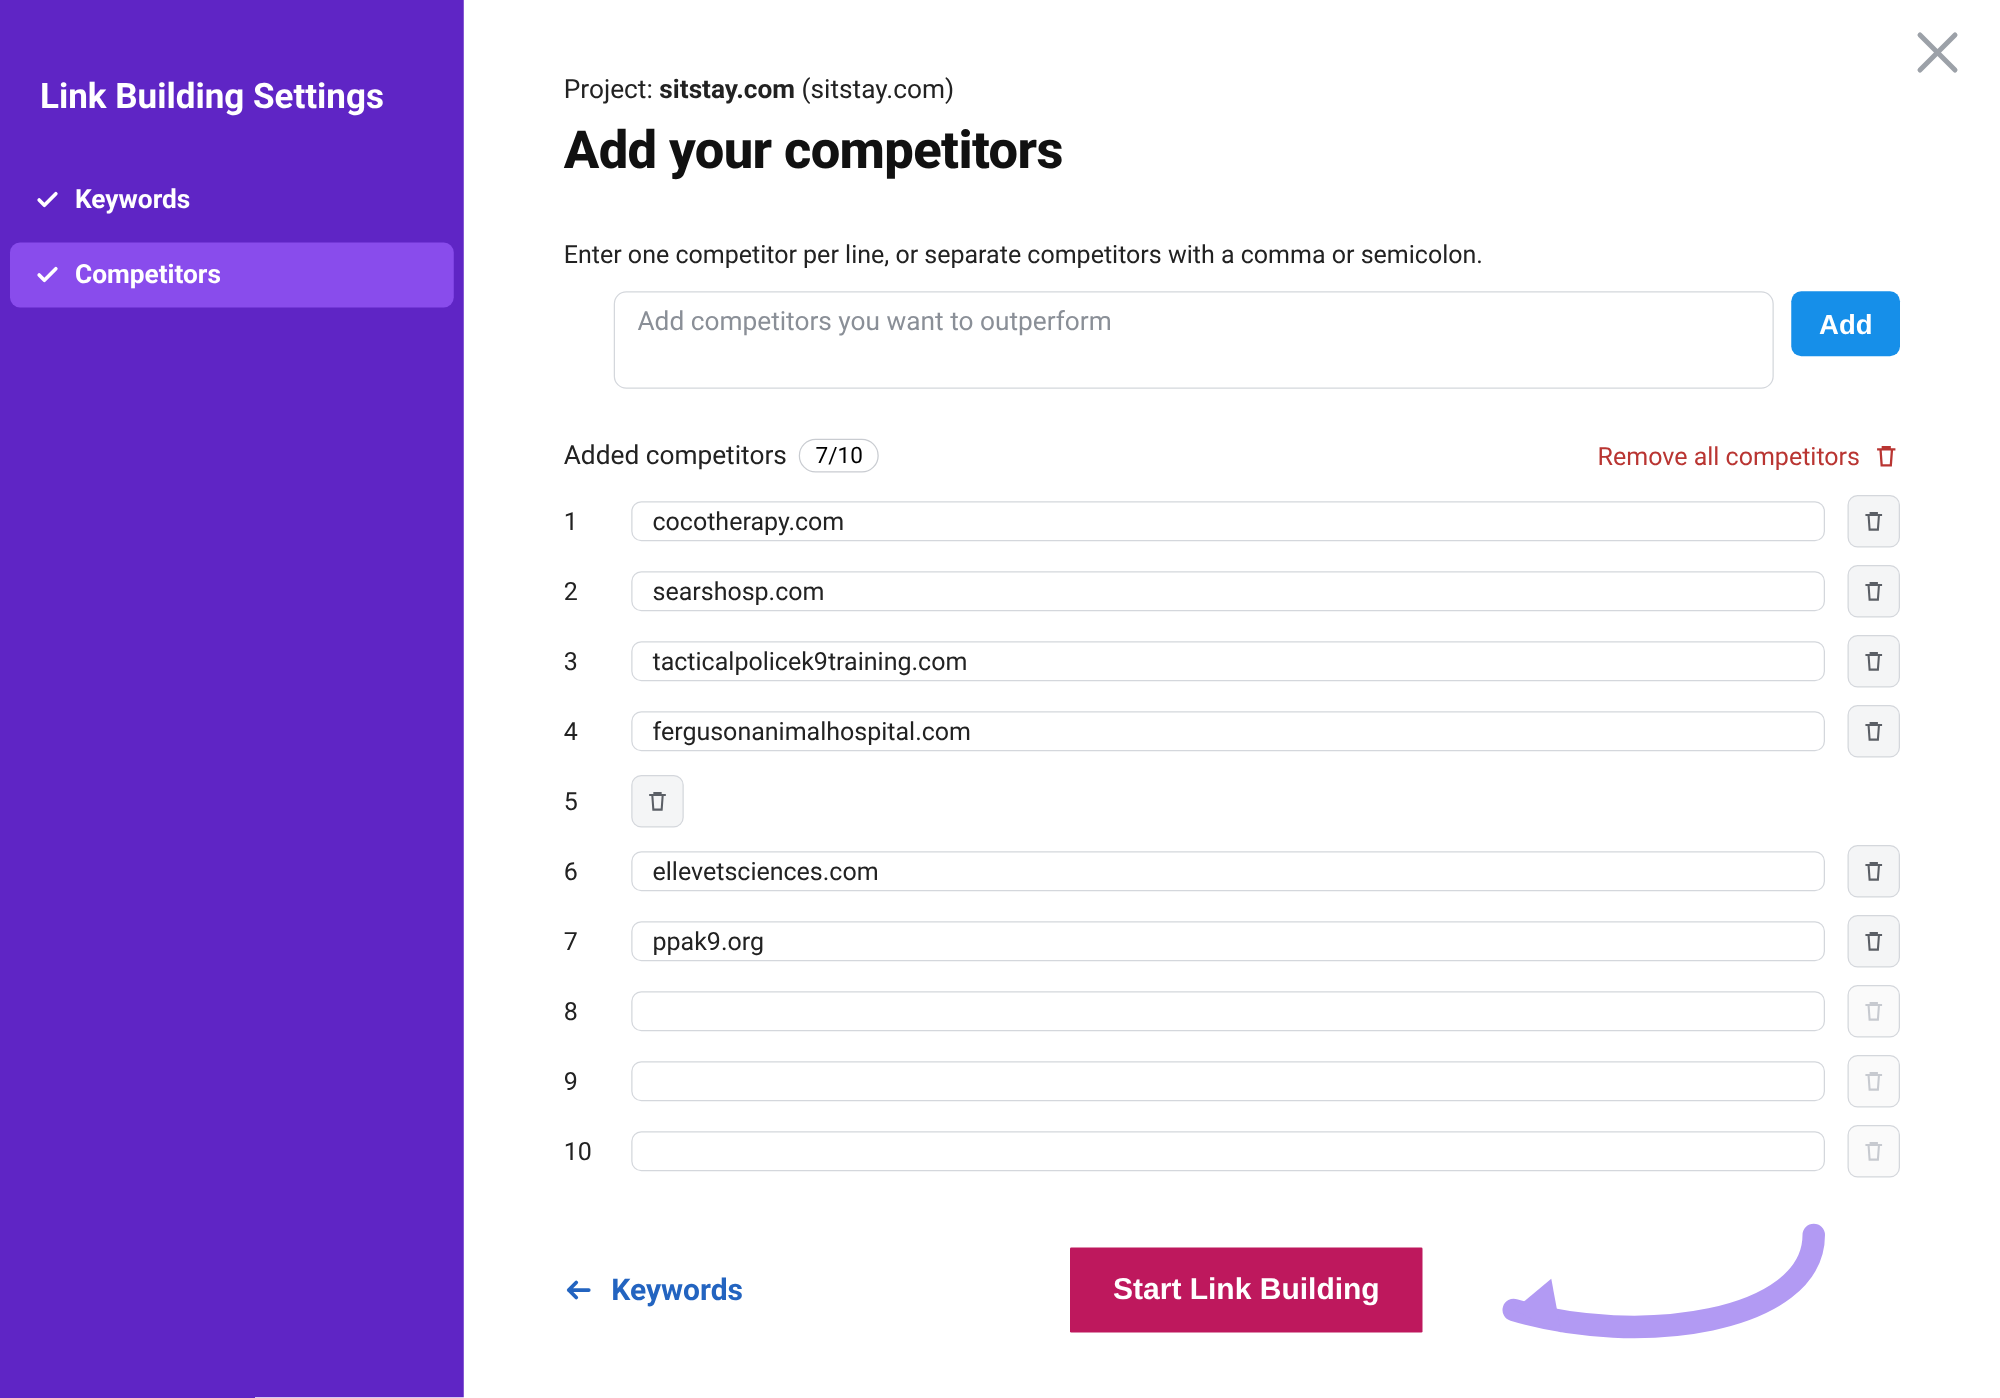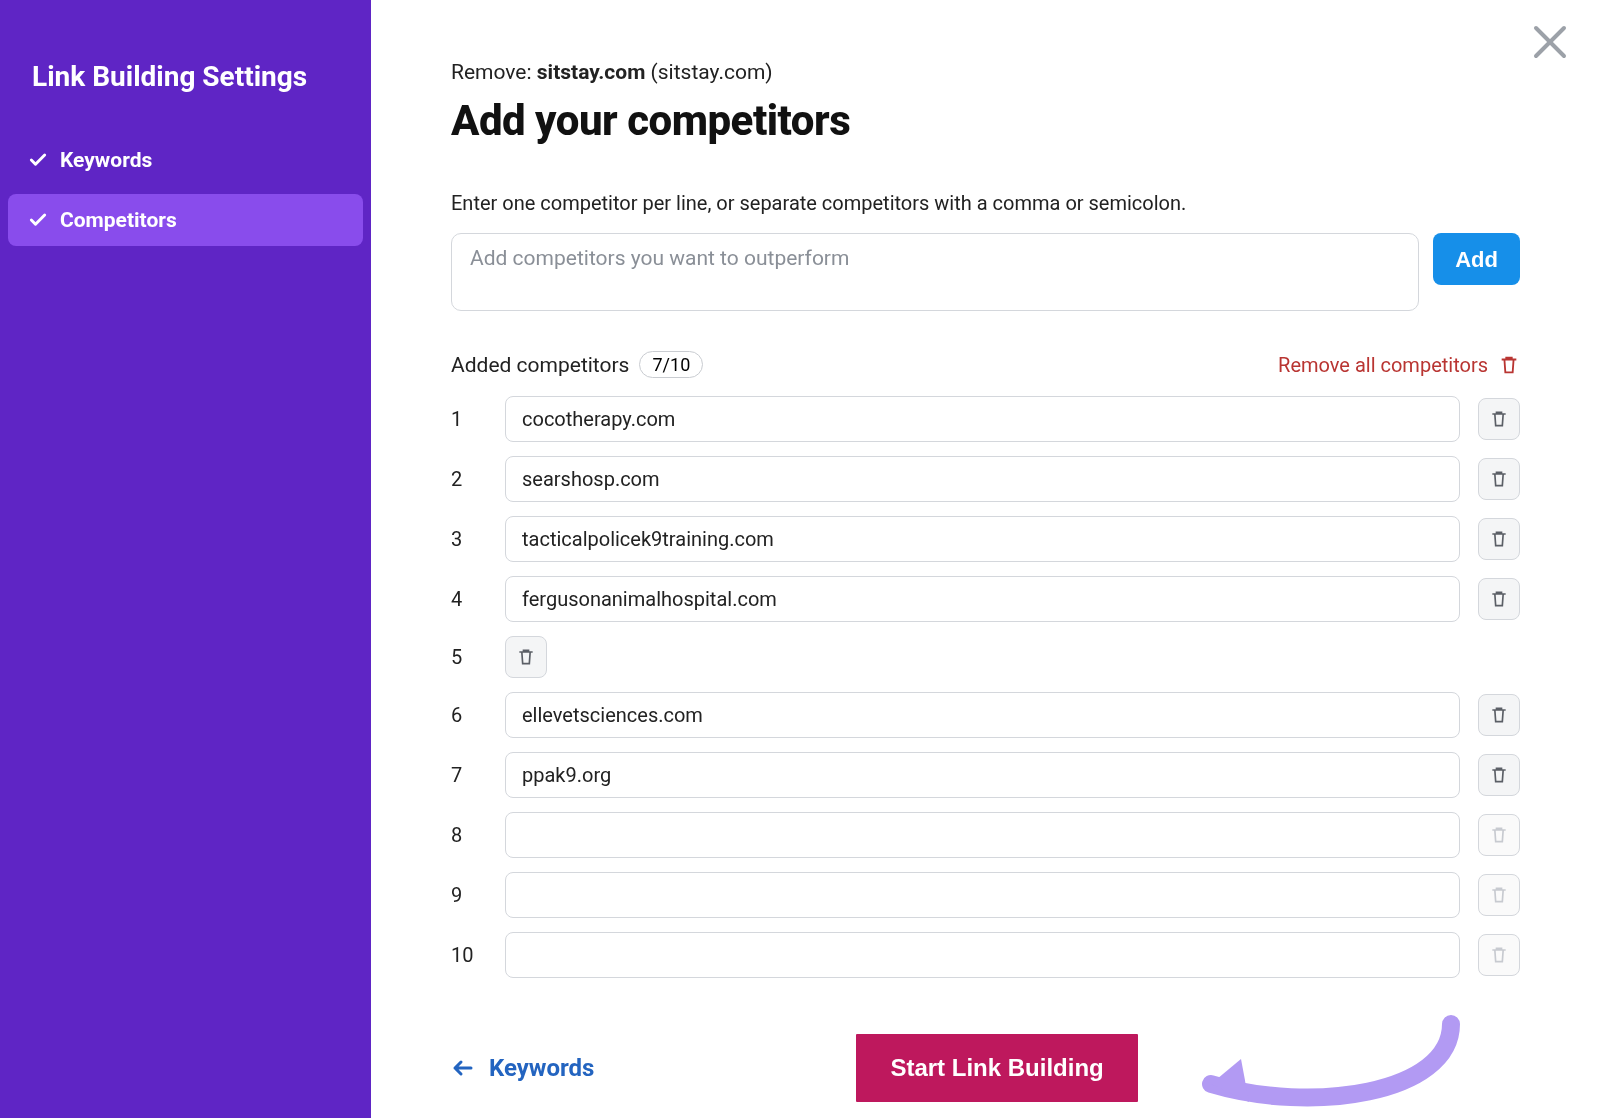--- a/index.html
+++ b/index.html
@@ -85,20 +85,21 @@
     .competitor-input {
       flex: 1;
       height: 78px;
       border: 1px solid #d4d7dc;
       border-radius: 10px;
       font-size: 21px;
       padding: 12px 18px;
       resize: none;
       font-family: inherit;
       color: #222;
+      margin-left: 40px;
     }
     .competitor-input::placeholder { color: #8a8f97; }
     .add-btn {
       background: #168fe9;
       color: #fff;
       border: none;
       border-radius: 8px;
       font-size: 22px;
       font-weight: 600;
       padding: 14px 22px;
@@ -142,21 +143,21 @@
       gap: 18px;
     }
     .row-num {
       width: 36px;
       text-align: left;
       font-size: 20px;
       color: #222;
     }
     .row-input {
       flex: 1;
-      height: 46px;
+      height: 32px;
       border: 1px solid #d4d7dc;
       border-radius: 8px;
       padding: 0 16px;
       font-size: 20px;
       font-family: inherit;
       color: #222;
     }
     .row-input.empty { background: #fff; }
     .row-delete {
       width: 42px; height: 42px;
@@ -234,21 +235,21 @@
 <main class="main">
 
   <div class="close-btn">
     <svg viewBox="0 0 40 40" width="40" height="40">
       <line x1="6" y1="6" x2="34" y2="34" stroke="currentColor" stroke-width="4" stroke-linecap="round"></line>
       <line x1="34" y1="6" x2="6" y2="34" stroke="currentColor" stroke-width="4" stroke-linecap="round"></line>
     </svg>
   </div>
 
   <div class="project-line">
-    <span>Remove: </span><strong>sitstay.com</strong><span> (sitstay.com)</span>
+    <span>Project: </span><strong>sitstay.com</strong><span> (sitstay.com)</span>
   </div>
 
   <h1 class="page-title">Add your competitors</h1>
 
   <div class="instructions">Enter one competitor per line, or separate competitors with a comma or semicolon.</div>
 
   <div class="input-row">
     <textarea class="competitor-input" placeholder="Add competitors you want to outperform" style=""></textarea>
     <button class="add-btn">Add</button>
   </div>

